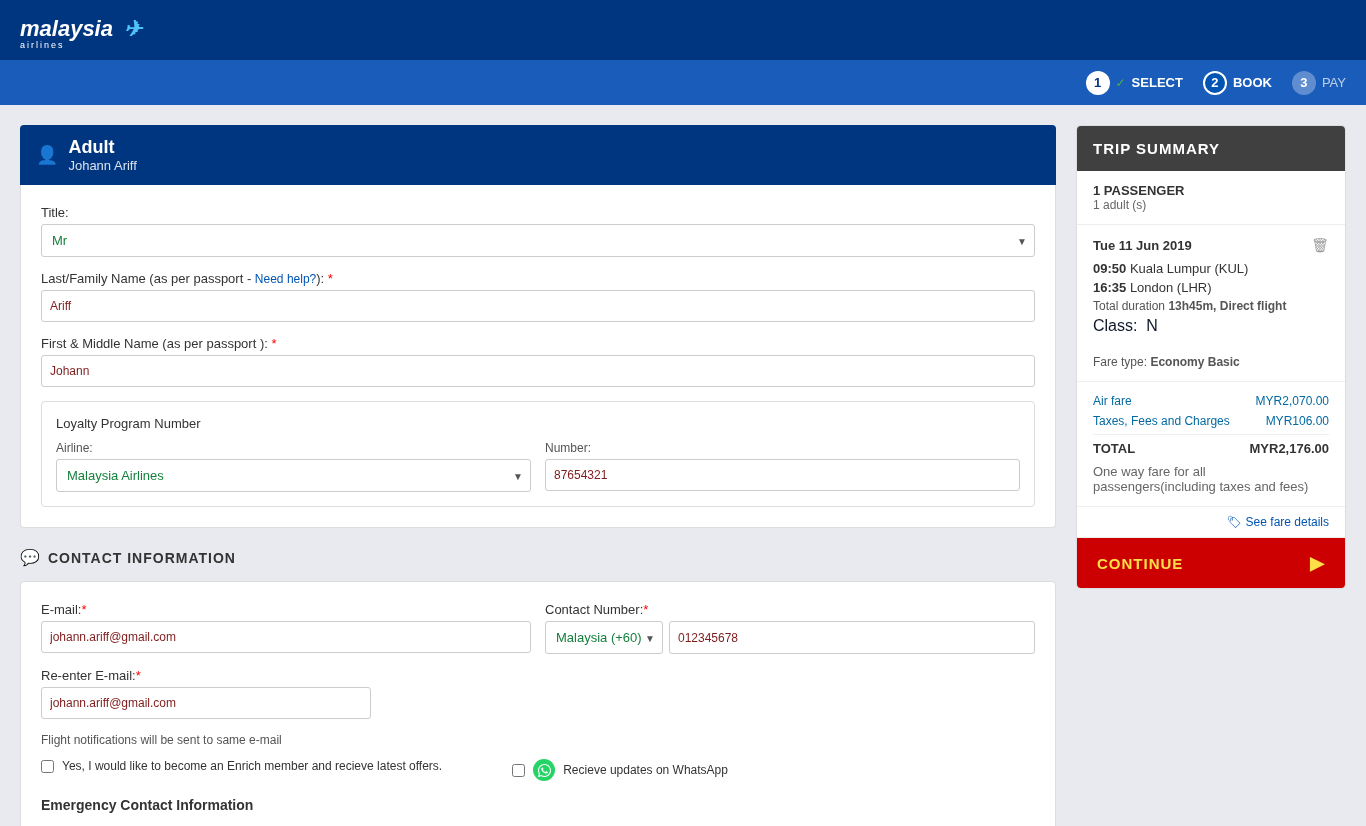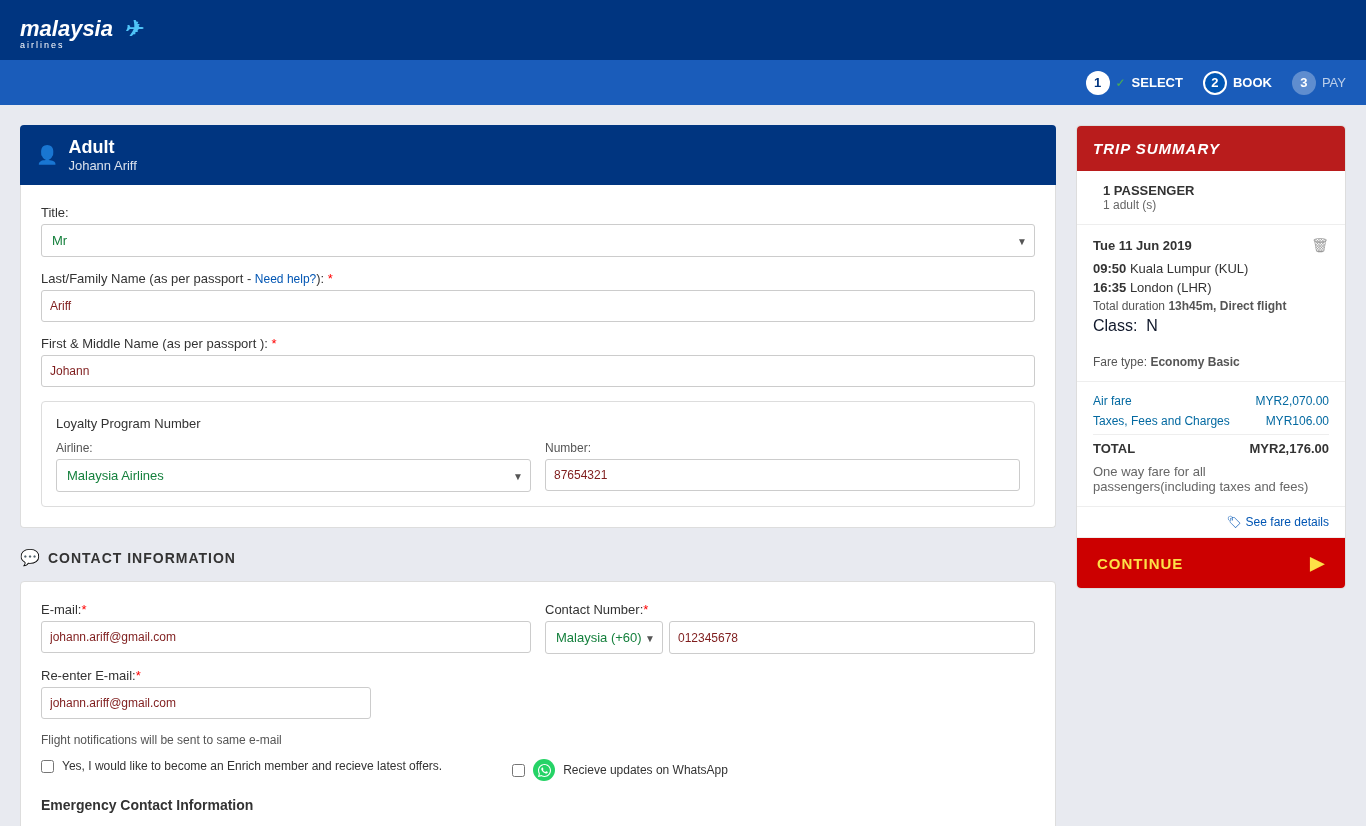--- a/index.html
+++ b/index.html
@@ -179,31 +179,30 @@
     .emergency-section { margin-top: 16px; }
     .emergency-title { font-size: 14px; font-weight: bold; color: #333; margin-bottom: 12px; }
 
     
     .trip-summary {
       background: white;
       border: 1px solid #ddd;
       border-radius: 4px;
     }
     .trip-summary-header {
-      background: #b91c1c;
+      background: #404040;
       color: white;
       padding: 14px 16px;
       font-size: 15px;
       font-weight: bold;
       letter-spacing: 1px;
       border-radius: 4px 4px 0 0;
-      font-style: italic;
     }
     .trip-passenger-info {
-      padding: 12px 26px;
+      padding: 12px 16px;
       border-bottom: 1px solid #eee;
     }
     .trip-passenger-count { font-size: 13px; font-weight: bold; color: #333; }
     .trip-passenger-detail { font-size: 12px; color: #666; }
 
     .trip-flight {
       padding: 12px 16px;
       border-bottom: 1px solid #eee;
     }
     .trip-flight-header {

